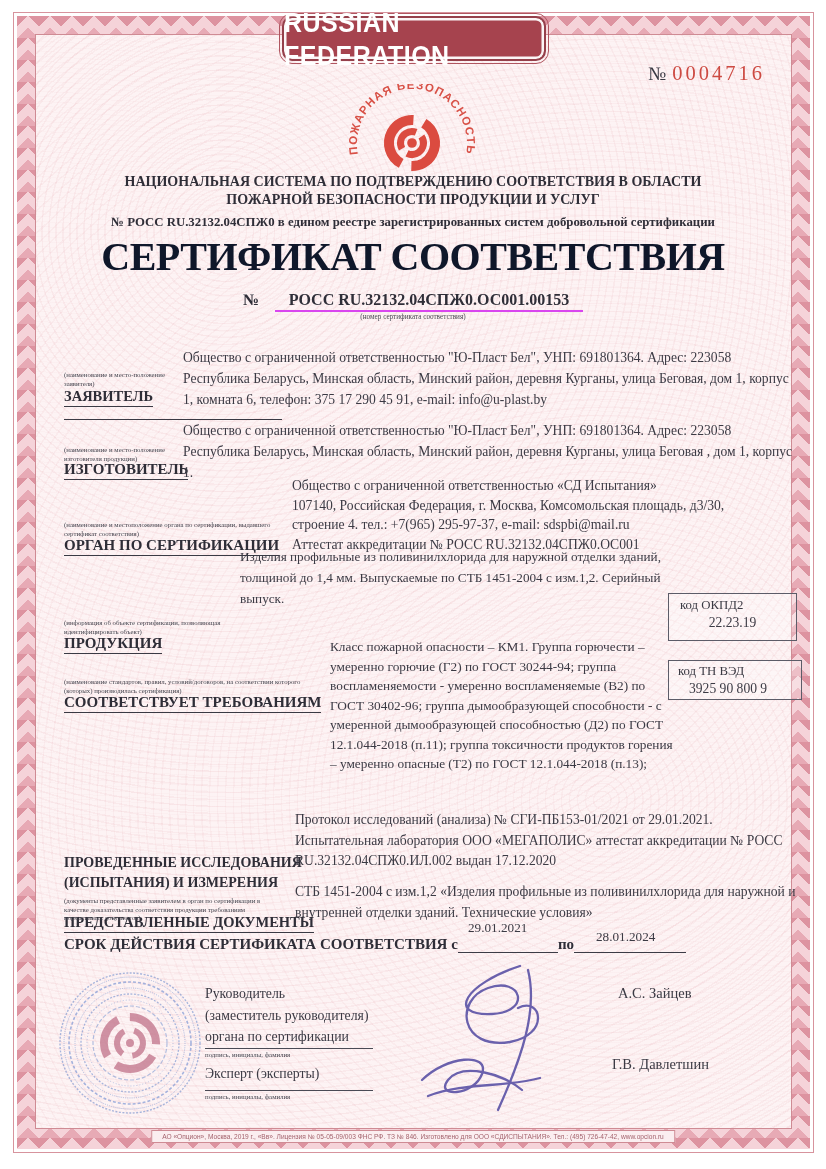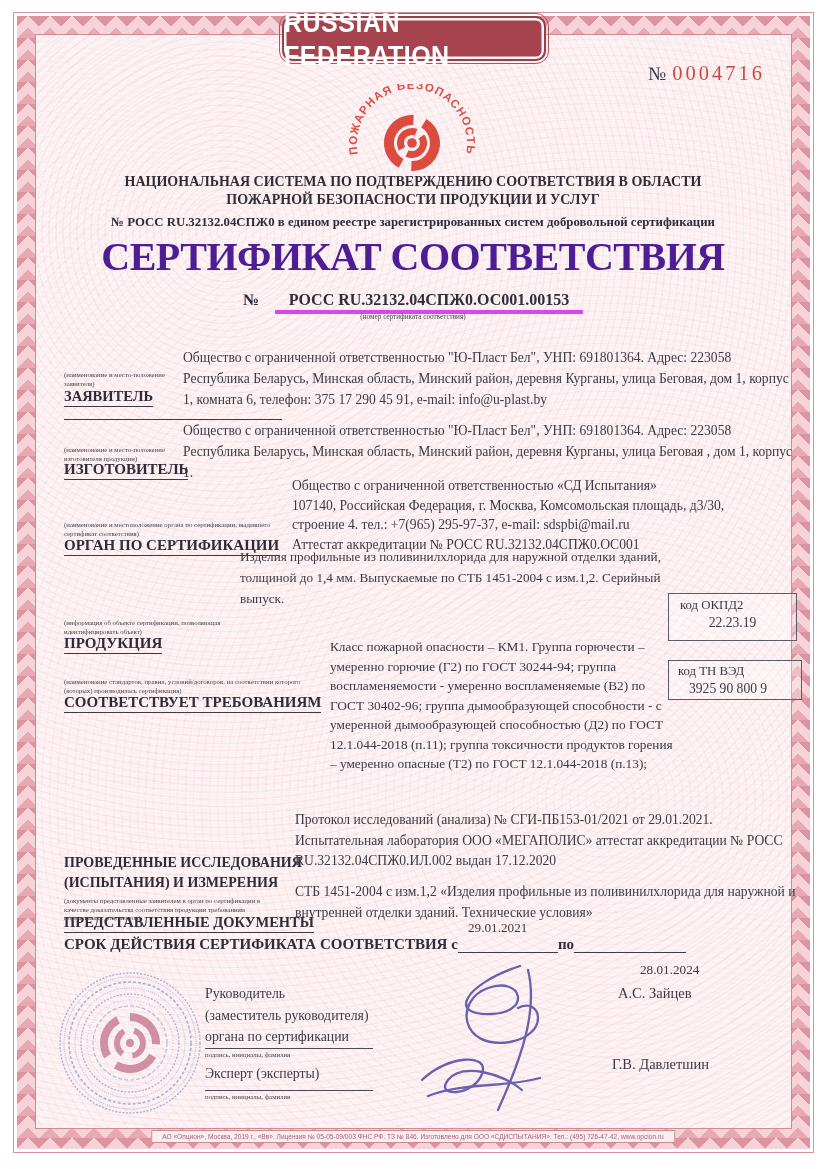--- a/index.html
+++ b/index.html
@@ -28,24 +28,24 @@
   .badge span{font-family:"Liberation Sans",sans-serif;font-weight:bold;font-size:25px;color:#fff;
          letter-spacing:.5px;transform:scaleY(1.12);}
   .serial{left:648px;top:62px;width:155px;font-size:19px;}
   .serial .sign{color:#3a3a44;}
   .serial .digits{color:#cd4a42;font-size:20.5px;letter-spacing:3px;margin-left:6px;}
   .hline{left:60px;right:60px;font-weight:bold;color:#2f2e38;text-align:center;}
   .h1a{top:174px;font-size:14px;}
   .h1b{top:192px;font-size:14px;}
   .hreg{top:215px;font-size:12.8px;}
   .title{left:40px;right:40px;top:233px;text-align:center;font-weight:bold;font-size:40px;
-         letter-spacing:-.5px;color:#4c1d95;}
+         letter-spacing:-.5px;color:#0f172a;}
   .certnum{left:0;right:0;top:291px;text-align:center;font-weight:bold;font-size:16px;color:#2f2e38;}
   .certnum .no{margin-right:16px;}
-  .certnum .num{border-bottom:4px solid #d946ef;padding:0 14px 2px 14px;}
+  .certnum .num{border-bottom:2px solid #d946ef;padding:0 14px 2px 14px;}
   .certcap{left:0;right:0;top:313px;text-align:center;font-size:7.2px;color:#4a4a55;}
   .seclabel{font-weight:bold;color:#2e2d37;margin-top:38px;}
   .seclabel .u{display:inline-block;border-bottom:1.6px solid #3a3a44;padding-bottom:1px;}
   .sub{font-size:6.8px;line-height:8.6px;color:#45454f;}
   .body-txt{font-size:13.6px;line-height:21px;color:#3b3a44;}
   .okbox{border:1px solid #5c5c68;background:rgba(255,255,255,.25);}
   .okbox .kl{font-size:12.8px;padding:4px 0 0 11px;color:#3b3a44;}
   .okbox .kv{font-size:13.6px;text-align:center;padding-top:2px;color:#3b3a44;}
   .validity{left:64px;top:936px;display:flex;align-items:flex-end;}
   .validity .vl{font-weight:bold;font-size:15px;color:#2e2d37;white-space:nowrap;}
@@ -145,21 +145,21 @@
   </div>
   <div class="abs body-txt" style="left:295px;top:810px;width:505px;line-height:20.5px;">Протокол исследований (анализа) № СГИ-ПБ153-01/2021 от 29.01.2021. Испытательная лаборатория ООО «МЕГАПОЛИС» аттестат аккредитации № РОСС RU.32132.04СПЖ0.ИЛ.002 выдан 17.12.2020</div>
 
   <div class="abs seclabel" style="left:64px;top:876px;font-size:14.5px;">
     <span class="u">ПРЕДСТАВЛЕННЫЕ ДОКУМЕНТЫ</span>
   </div>
   <div class="abs sub" style="left:64px;top:897px;width:215px;">(документы представленные заявителем в орган по сертификации в качестве доказательства соответствия продукции требованиям нормативных документов)</div>
   <div class="abs body-txt" style="left:295px;top:881px;width:505px;">СТБ 1451-2004 с изм.1,2 «Изделия профильные из поливинилхлорида для наружной и внутренней отделки зданий. Технические условия»</div>
 
   <div class="abs vdate" style="left:468px;top:920px;">29.01.2021</div>
-  <div class="abs vdate" style="left:596px;top:962px;margin-left:44px;">28.01.2024</div>
+  <div class="abs vdate" style="left:596px;top:929px;">28.01.2024</div>
   <div class="abs validity">
     <span class="vl">СРОК ДЕЙСТВИЯ СЕРТИФИКАТА СООТВЕТСТВИЯ с</span>
     <span class="dline" style="width:100px;"></span>
     <span class="vl">по</span>
     <span class="dline" style="width:112px;"></span>
   </div>
 
   <svg class="abs" style="left:55px;top:968px;opacity:.8;" width="150" height="150" viewBox="0 0 150 150">
     <circle cx="75" cy="75" r="70" fill="none" stroke="#93a6d6" stroke-width="1.4" stroke-dasharray="2 1.5"></circle>
     <circle cx="75" cy="75" r="66" fill="none" stroke="#93a6d6" stroke-width="1" stroke-dasharray="1 1"></circle>

